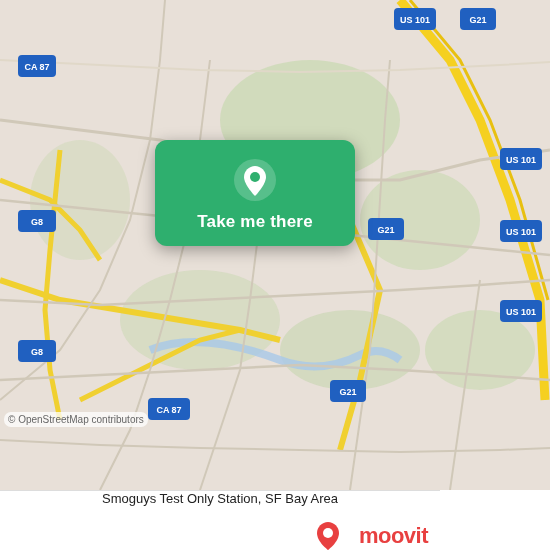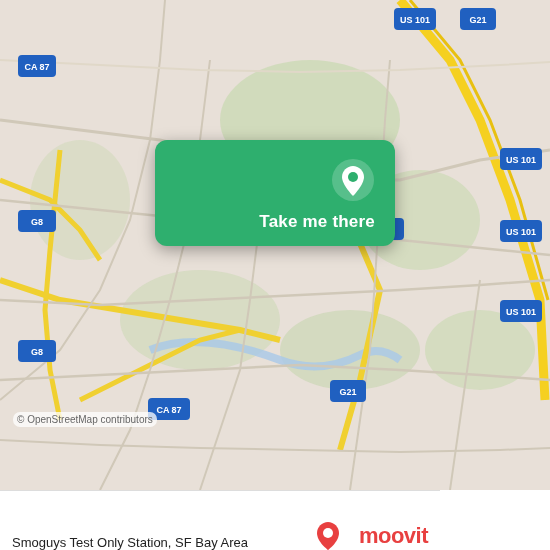--- a/index.html
+++ b/index.html
@@ -19,26 +19,26 @@
       top: 0; left: 0;
       width: 100%;
       height: 100%;
     }
 
     
     .take-me-card {
       position: absolute;
       top: 140px;
       left: 155px;
-      width: 240px;
+      width: 200px;
       background: #2eaf6e;
       border-radius: 12px;
       display: flex;
       flex-direction: column;
-      align-items: flex-end;
+      align-items: center;
       padding: 18px 20px 14px 20px;
       box-shadow: 0 4px 16px rgba(0,0,0,0.35);
       cursor: pointer;
     }
 
     .location-pin {
       width: 44px;
       height: 44px;
       margin-bottom: 10px;
     }
@@ -50,31 +50,32 @@
       letter-spacing: 0.2px;
       text-align: center;
     }
 
     
     #bottom-bar {
       width: 440px;
       height: 60px;
       background: #fff;
       display: flex;
-      align-items: flex-end;
+      align-items: center;
       padding: 0 12px;
       border-top: 1px solid #ddd;
+      flex-direction: column;
     }
 
     .copyright {
       font-size: 10px;
       color: #666;
       position: absolute;
       bottom: 63px;
-      left: 13px;
+      left: 4px;
       background: rgba(255,255,255,0.75);
       padding: 2px 4px;
       border-radius: 7px;
     }
 
     .moovit-logo {
       margin-left: auto;
       display: flex;
       align-items: center;
       gap: 20px;

